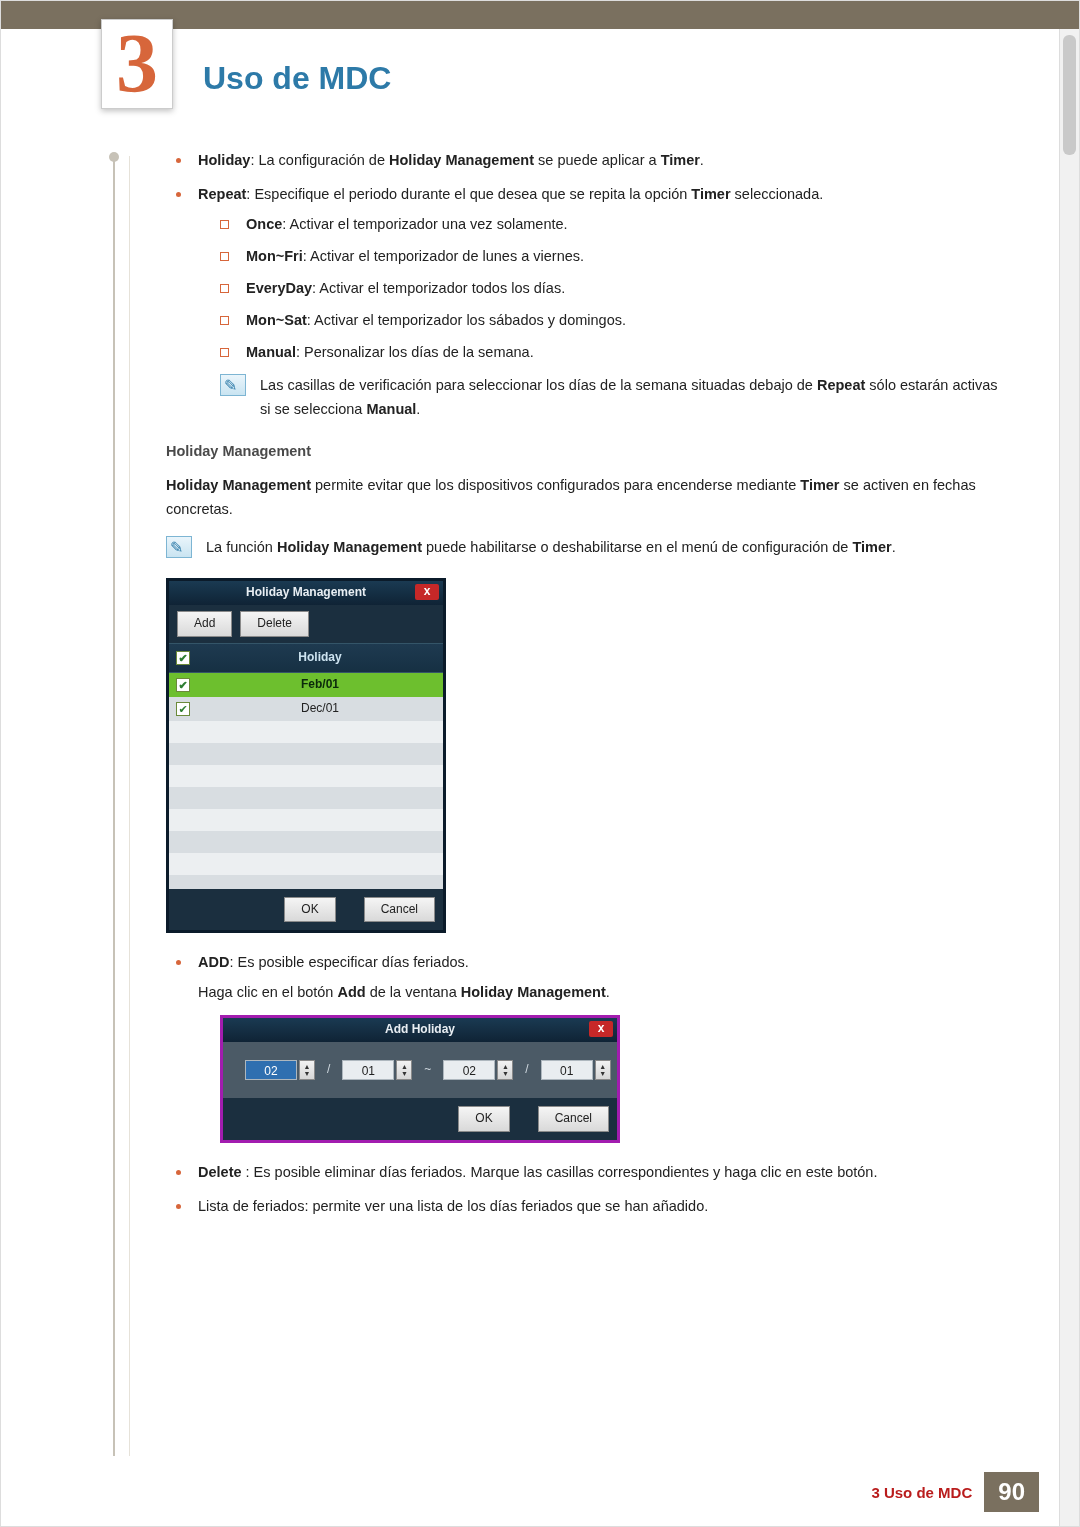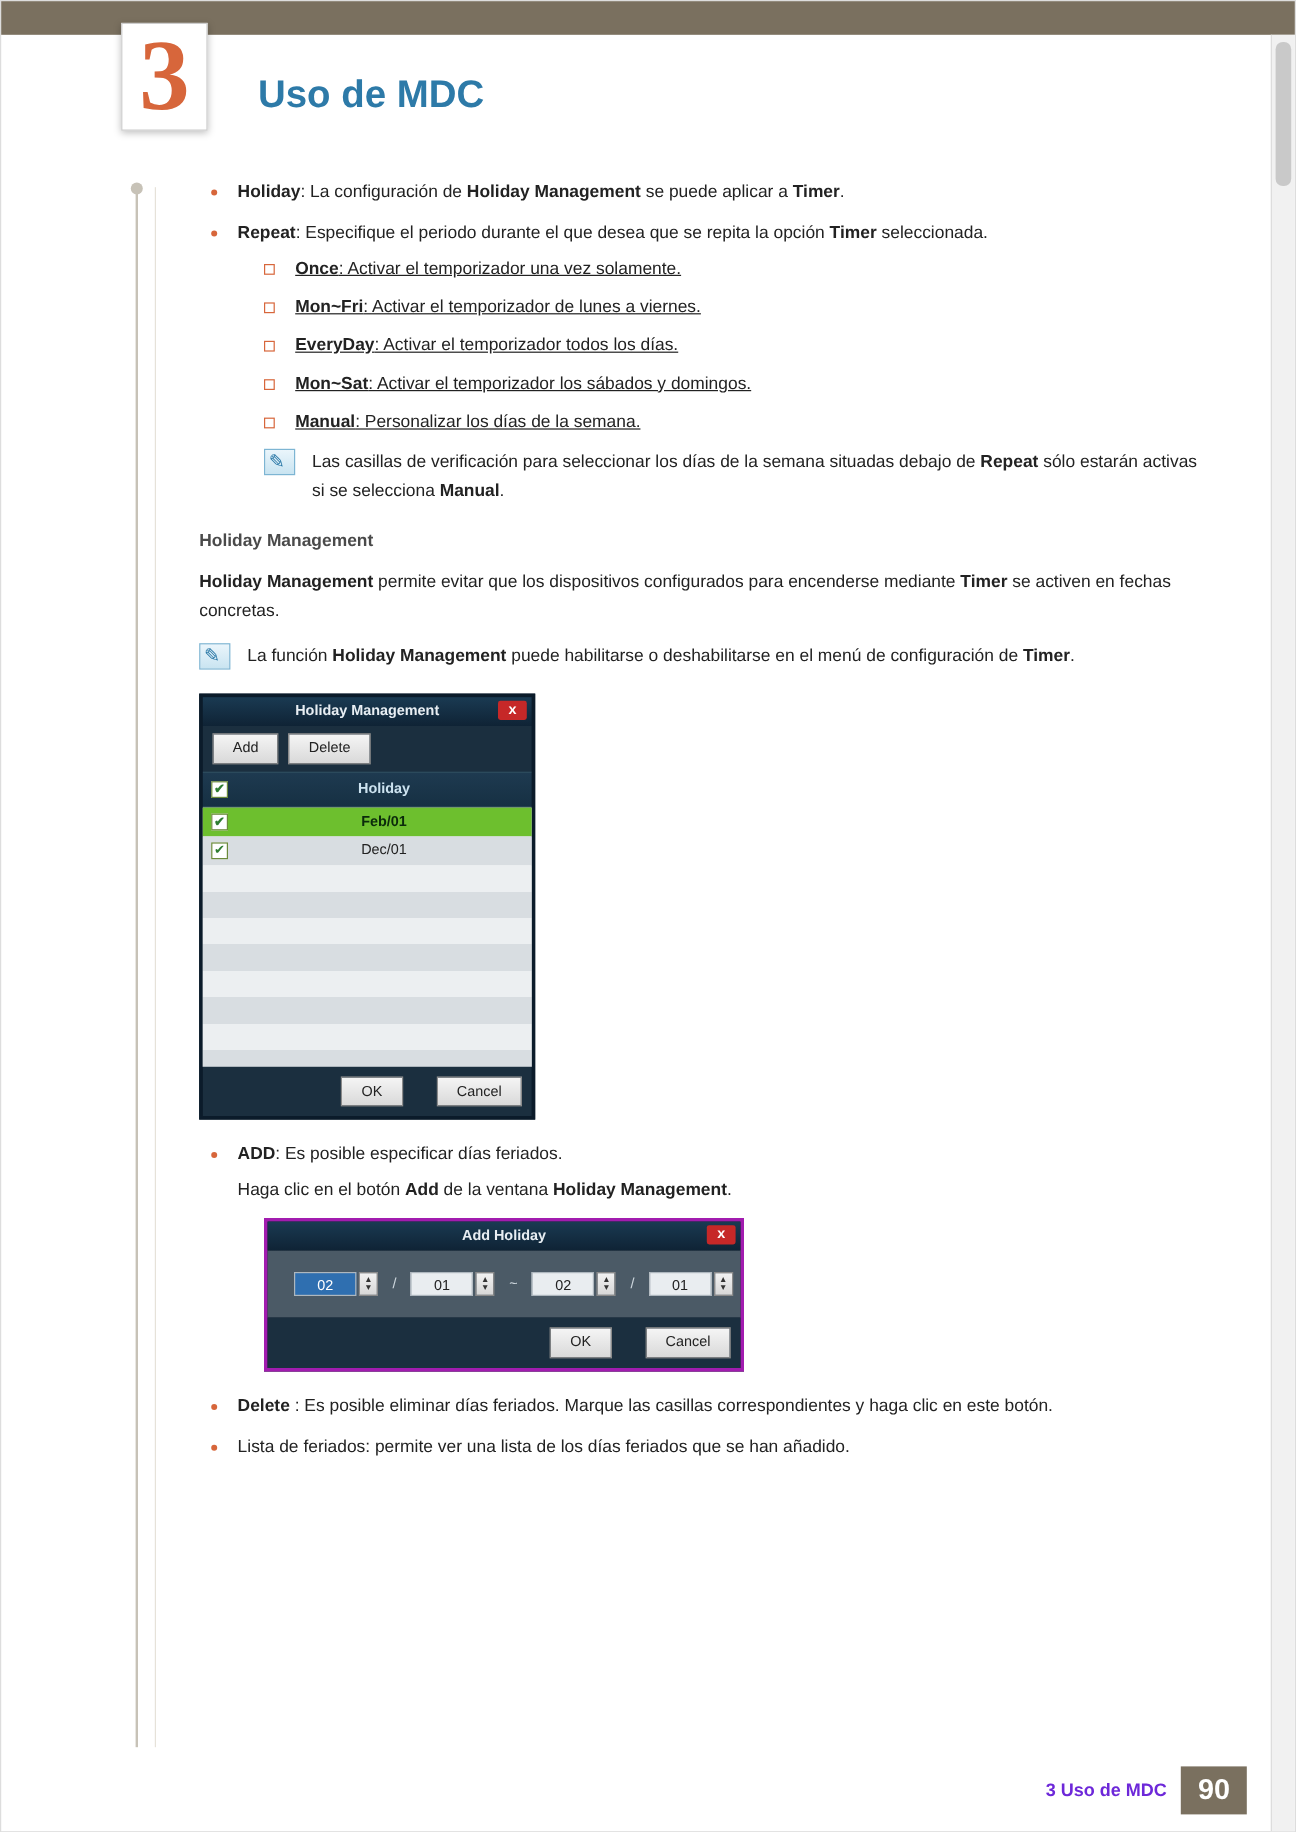--- a/index.html
+++ b/index.html
@@ -40,21 +40,21 @@
     font-size: 84px;
     font-weight: 700;
     color: #d7663b;
     line-height: 1;
     font-family: Georgia, serif;
   }
   .chapter-title {
     font-size: 32px;
     font-weight: 700;
     color: #2d7aa8;
-    margin-left: 42px;
+    margin-left: 30px;
   }
 
   .side-rule {
     position: absolute;
     left: 112px;
     top: 155px;
     bottom: 70px;
     width: 2px;
     background: #c7c2b7;
   }
@@ -86,21 +86,21 @@
   }
   ul.bul, ul.sq { list-style: none; padding-left: 0; }
   ul.bul > li { position: relative; padding-left: 22px; margin-bottom: 10px; }
   ul.bul > li::before {
     content: "";
     position: absolute; left: 0; top: 9px;
     width: 5px; height: 5px; border-radius: 50%;
     background: #d7663b;
   }
   ul.sq { margin: 6px 0 4px 22px; }
-  ul.sq > li { position: relative; padding-left: 26px; margin-bottom: 8px; text-decoration: underline; }
+  ul.sq > li { position: relative; padding-left: 26px; margin-bottom: 8px; }
   ul.sq > li::before {
     content: "";
     position: absolute; left: 0; top: 7px;
     width: 7px; height: 7px;
     border: 1px solid #d7663b;
     background: transparent;
   }
   .bold { font-weight: 700; }
 
   .note-row {
@@ -189,21 +189,21 @@
     background: linear-gradient(#f2f2f2,#d7d7d7); border:1px solid #8a8a8a;
     display:flex; flex-direction:column; align-items:center; justify-content:center;
     font-size:7px; line-height:7px; color:#333;
   }
   .sep { color:#cfd8df; padding:0 2px; }
 
   .footer {
     position:absolute; bottom:14px; right:40px;
     display:flex; align-items:center; gap:12px;
   }
-  .footer-label { color:#6d28d9; font-weight:700; font-size:15px; }
+  .footer-label { color:#b91c1c; font-weight:700; font-size:15px; }
   .page-badge {
     background:#7a705f; color:#fff; font-weight:700;
     padding:6px 14px; font-size:24px;
   }
   .scrolltrack{
     position:absolute; right:0; top:28px; bottom:0; width:20px;
     background:#f1f1f1; border-left:1px solid #ddd;
   }
   .scrollthumb{
     position:absolute; left:3px; right:3px; top:6px; height:120px;

